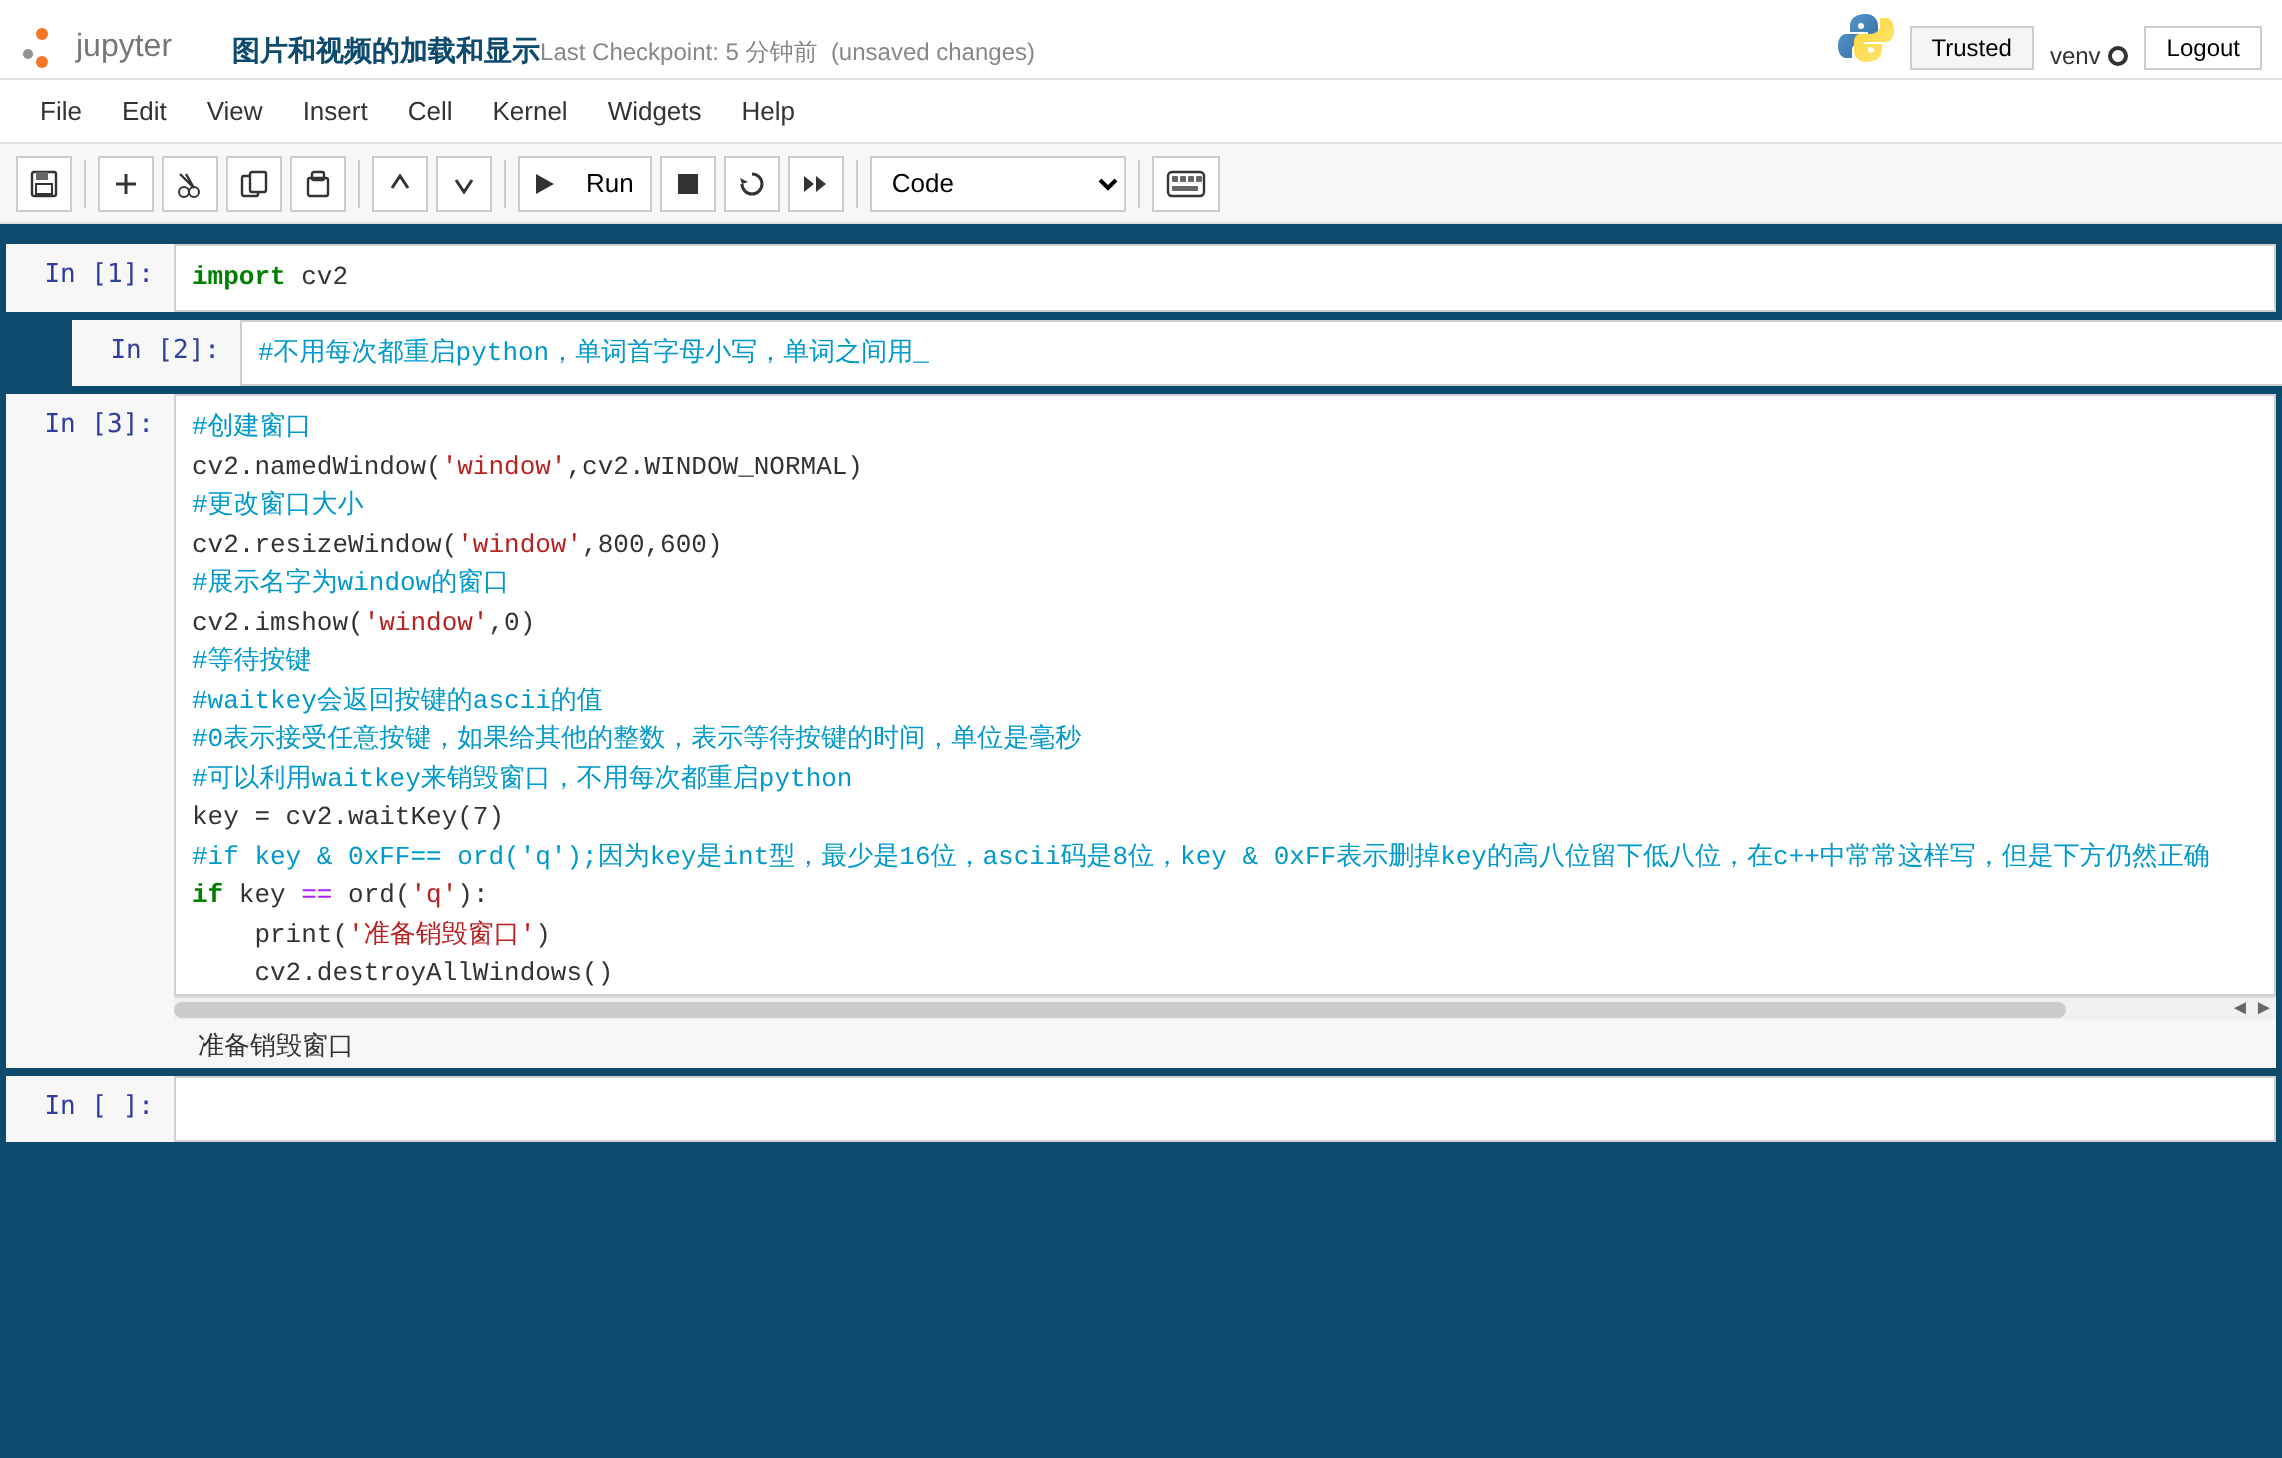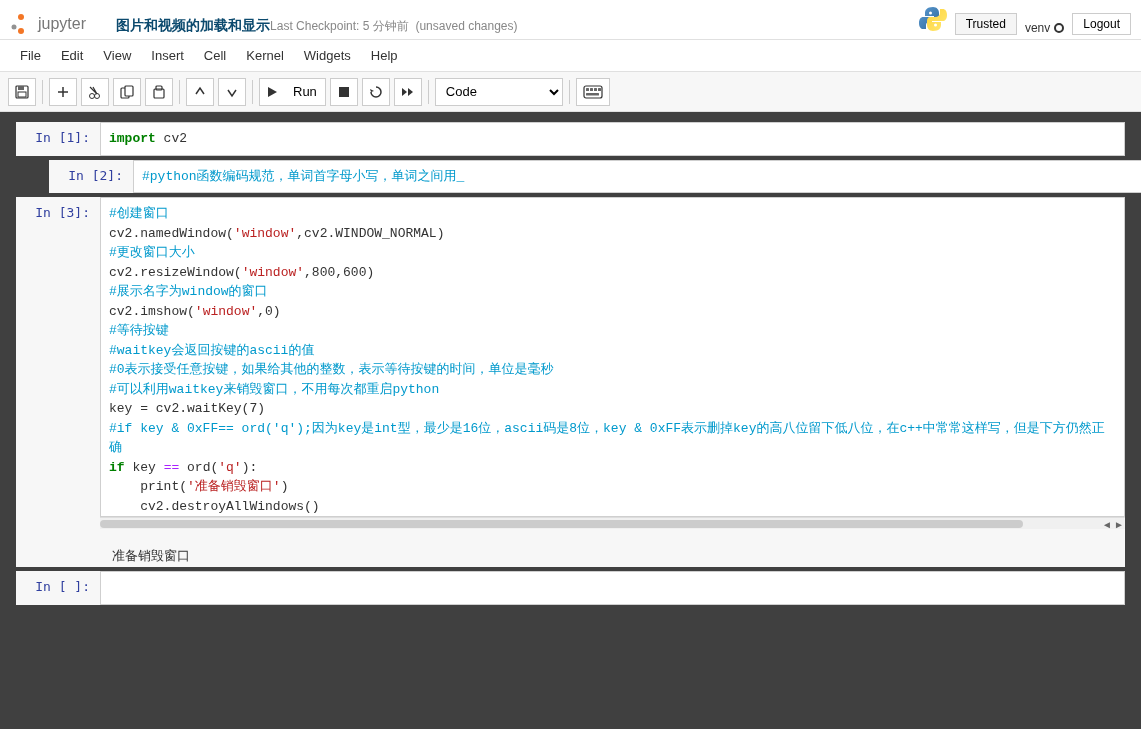--- a/index.html
+++ b/index.html
@@ -67,22 +67,22 @@
       border: 1px solid #ccc; padding: 3px 6px; font-size: 13px;
       background: #fff; cursor: pointer; height: 28px;
     }
     .keyboard-icon {
       border: 1px solid #ccc; padding: 2px 6px; font-size: 11px;
       background: #fff; height: 28px; display: flex; align-items: center;
     }
 
     
     #notebook {
-      background: #404040;
-      padding: 10px 16px;
+      background: #0c4a6e;
+      padding: 10px 3px;
       min-height: calc(100vh - 112px);
       overflow-y: auto;
     }
     .cell-prompt {
       width: 80px;
       min-width: 80px;
       text-align: right;
       padding: 8px 10px 8px 0;
       font-size: 13px;
       color: #303f9f;
@@ -352,21 +352,21 @@
         <span class="kw">import</span> cv2
       </div>
     </div>
   </div>
 
   <div class="cell-wrapper" style="margin-top:4px;margin-left:33px;">
     <div class="cell-inactive-border"></div>
     <div class="cell-prompt">In [2]:</div>
     <div class="main-cell-area">
       <div class="cell-content">
-        <span class="cm">#python函数编码规范，单词首字母小写，单词之间用_</span>
+        <span class="cm">#不用每次都重启python，单词首字母小写，单词之间用_</span>
       </div>
     </div>
   </div>
 
   <div class="cell-wrapper" style="margin-top:4px;">
     <div class="cell-inactive-border"></div>
     <div class="cell-prompt">In [3]:</div>
     <div class="main-cell-area">
       <div class="cell-content" style="overflow-x:auto; padding-bottom:0;">
         <div><span class="cm">#创建窗口</span></div>
@@ -385,21 +385,21 @@
         <div>&nbsp;&nbsp;&nbsp;&nbsp;print(<span class="str">'准备销毁窗口'</span>)</div>
         <div>&nbsp;&nbsp;&nbsp;&nbsp;cv2.destroyAllWindows()</div>
       </div>
 
       <div class="scrollbar-area">
         <div class="scrollbar-thumb"></div>
         <div class="scrollbar-arrow">►</div>
         <div class="scrollbar-arrow scrollbar-arrow-left" style="right:12px;">◄</div>
       </div>
 
-      <div style="display:flex; margin-top:16px;">
+      <div style="display:flex; margin-top:2px;">
         <div style="width:4px; flex-shrink:0;"></div>
         <div style="font-family:monospace; font-size:13px; padding:2px 8px; color:#333;">准备销毁窗口</div>
       </div>
     </div>
   </div>
 
 
   <div class="cell-wrapper" style="margin-top:4px;">
     <div class="cell-inactive-border"></div>
     <div class="cell-prompt">In [ ]:</div>

